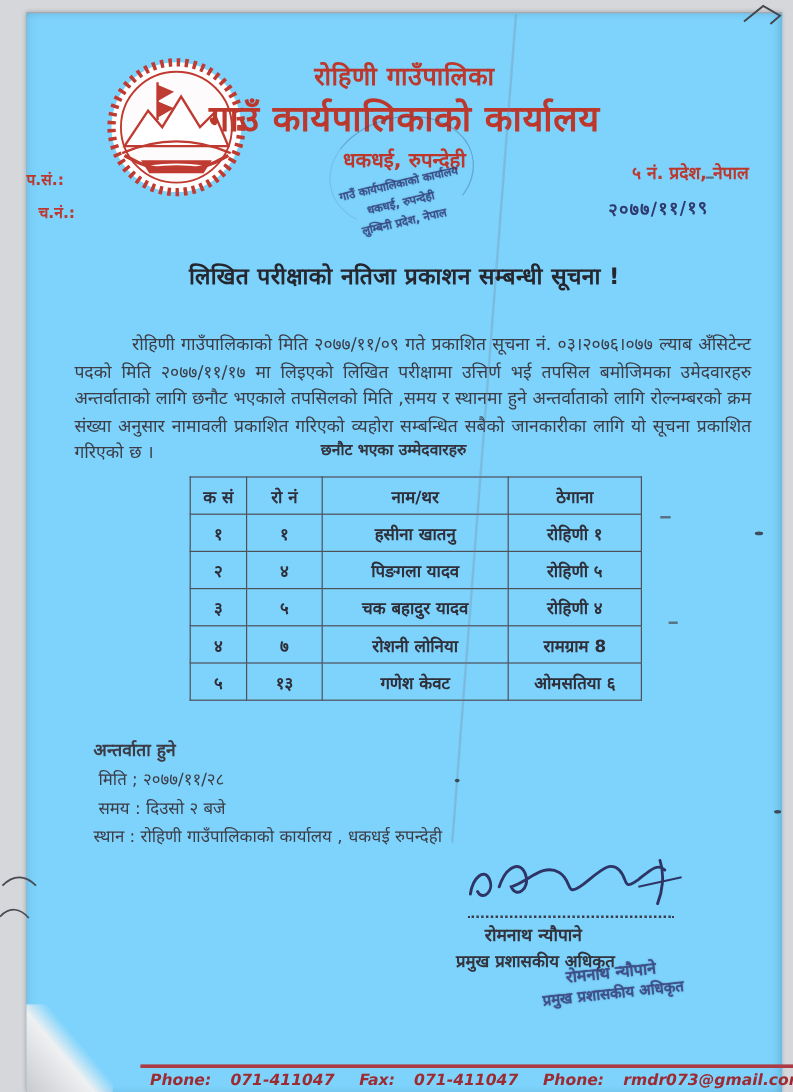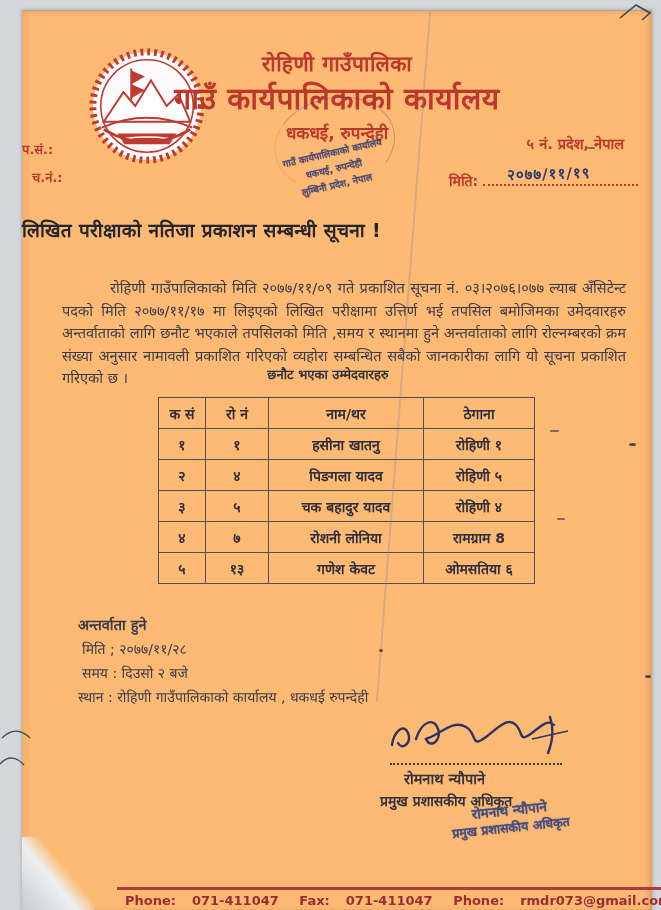--- a/index.html
+++ b/index.html
@@ -1,18 +1,18 @@
 <!DOCTYPE html>
 <html><head>
 <meta charset="utf-8">
 <style>
   html,body{margin:0;padding:0;}
   body{width:661px;height:910px;background:#d6d7da;font-family:"DejaVu Sans","Liberation Sans",sans-serif;overflow:hidden;}
   #page{position:relative;width:661px;height:910px;}
-  .paper{position:absolute;left:22px;top:10px;width:630px;height:900px;background:#fdba74;
+  .paper{position:absolute;left:22px;top:10px;width:630px;height:900px;background:#7dd3fc;
          box-shadow:inset 5px 0 10px -4px rgba(0,0,0,.10), inset -4px 0 9px -3px rgba(0,0,0,.22), 0 0 4px rgba(0,0,0,.25);
          border-top:1px solid #a7a7ad;}
   .abs{position:absolute;white-space:nowrap;}
   .red{color:#bc372c;}
   .ink{color:#3c3c46;}
 
   
   .t-muni{left:0;right:0;top:38px;text-align:center;font-size:21px;font-weight:bold;letter-spacing:.5px;}
   .t-office{left:0;right:0;top:66px;text-align:center;font-size:30px;font-weight:bold;letter-spacing:.5px;}
   .t-addr{left:0;right:0;top:110px;text-align:center;font-size:17px;font-weight:bold;}
@@ -25,21 +25,21 @@
   .datehand{right:62px;top:152px;font-size:15px;font-weight:bold;color:#2f3a6e;transform:rotate(-1.5deg);letter-spacing:1px;}
 
   
   .cstamp{left:245px;top:88px;width:140px;height:100px;transform:rotate(-13deg);color:rgba(45,55,115,.68);}
   .cstamp .arc{position:absolute;left:8px;top:-2px;width:120px;height:90px;border:1.5px solid rgba(45,55,115,.30);
                border-radius:50%;border-bottom-color:transparent;border-left-color:rgba(45,55,115,.12);}
   .cstamp div.l{position:absolute;white-space:nowrap;font-size:9.5px;font-weight:bold;text-shadow:0 0 1px rgba(45,55,115,.55);}
   .cs1{left:14px;top:46px;} .cs2{left:34px;top:62px;} .cs3{left:26px;top:78px;}
 
   
-  .title{left:0;right:0;top:206px;text-align:left;font-size:19px;font-weight:bold;color:#26262e;letter-spacing:.3px;}
+  .title{left:0;right:0;top:206px;text-align:center;font-size:19px;font-weight:bold;color:#26262e;letter-spacing:.3px;}
   .bodytext{position:absolute;left:40px;top:266px;width:564px;font-size:14.6px;line-height:22.6px;text-align:justify;
             text-indent:48px;color:#3c3c46;font-weight:500;}
   .caption{left:116px;top:354px;width:380px;text-align:center;font-size:13px;font-weight:bold;color:#33333d;}
 
   
   table.cand{position:absolute;left:136px;top:386px;border-collapse:collapse;table-layout:fixed;}
   table.cand td,table.cand th{border:1.4px solid #4f4f58;height:30px;text-align:center;font-size:14px;color:#2f2f3a;
             font-weight:600;padding:0 2px;margin-left:43px;}
   table.cand th{font-weight:bold;}
   .c0{width:42px;} .c1{width:58px;} .c2{width:150px;} .c3{width:106px;}
@@ -55,21 +55,21 @@
   .sig-dots{left:368px;top:744px;width:172px;border-bottom:2.5px dotted #3a3a48;height:8px;}
   .sig-name{left:382px;top:757px;font-size:14.5px;font-weight:bold;color:#33333d;}
   .sig-desig{left:358px;top:780px;font-size:14px;font-weight:bold;color:#33333d;}
   .nstamp{left:388px;top:790px;width:200px;transform:rotate(-6deg);text-align:center;color:rgba(58,72,130,.85);}
   .nstamp .n1{font-size:13.5px;font-weight:bold;text-shadow:0 0 1.2px rgba(58,72,130,.7);}
   .nstamp .n2{font-size:12.5px;font-weight:bold;text-shadow:0 0 1.2px rgba(58,72,130,.7);}
 
   
   .foot-rule{left:95px;top:876px;width:566px;height:2.5px;background:#ac3b44;}
   .footer{left:95px;top:882px;width:540px;text-align:center;font-size:13px;font-weight:bold;color:#9c2b33;}
-  .footer span{margin:0 8px;}
+  .footer span{margin:0 8px;font-style:italic;}
 
   
   .fold{left:429px;top:12px;width:1.5px;height:692px;background:rgba(115,118,140,.26);transform:rotate(4.4deg);transform-origin:top center;}
   .speck{position:absolute;background:#2c2c32;border-radius:50%;opacity:.8;}
   .dashmark{position:absolute;background:#4a4a52;opacity:.7;border-radius:1px;}
   .cornerfold{left:616px;top:0px;width:40px;height:26px;}
   .penmarks{left:0px;top:722px;width:34px;height:56px;}
   .curl{left:0;top:826px;width:72px;height:84px;background:linear-gradient(50deg,#c3c4c8 0%,#eef0f2 46%,rgba(238,240,242,0) 62%);}
 </style>
 </head>
@@ -97,24 +97,20 @@
     <div class="abs cstamp">
       <div class="arc"></div>
       <div class="l cs1">गाउँ कार्यपालिकाको कार्यालय</div>
       <div class="l cs2">धकधई, रुपन्देही</div>
       <div class="l cs3">लुम्बिनी प्रदेश, नेपाल</div>
     </div>
 
     <div class="abs red refno">प.सं.:</div>
     <div class="abs red dispno">च.नं.:</div>
     <div class="abs red province">५ नं. प्रदेश, नेपाल</div>
-    <div class="abs red daterow">
-      <span>मिति:</span>
-      <span class="dotline"></span>
-    </div>
     <div class="abs datehand">२०७७/११/१९</div>
 
     <div class="abs title">लिखित परीक्षाको नतिजा प्रकाशन सम्बन्धी सूचना !</div>
     <div class="bodytext">रोहिणी गाउँपालिकाको मिति २०७७/११/०९ गते प्रकाशित सूचना नं. ०३।२०७६।०७७ ल्याब अँसिटेन्ट पदको मिति २०७७/११/१७ मा लिइएको लिखित परीक्षामा उत्तिर्ण भई तपसिल बमोजिमका उमेदवारहरु अन्तर्वाताको लागि छनौट भएकाले तपसिलको मिति ,समय र स्थानमा हुने अन्तर्वाताको लागि रोल्नम्बरको क्रम संख्या अनुसार नामावली प्रकाशित गरिएको व्यहोरा सम्बन्धित सबैको जानकारीका लागि यो सूचना प्रकाशित गरिएको छ ।</div>
 
     <div class="abs caption">छनौट भएका उम्मेदवारहरु</div>
     <table class="cand">
       <tbody>
           <tr>
         <th class="c0">क सं</th>

